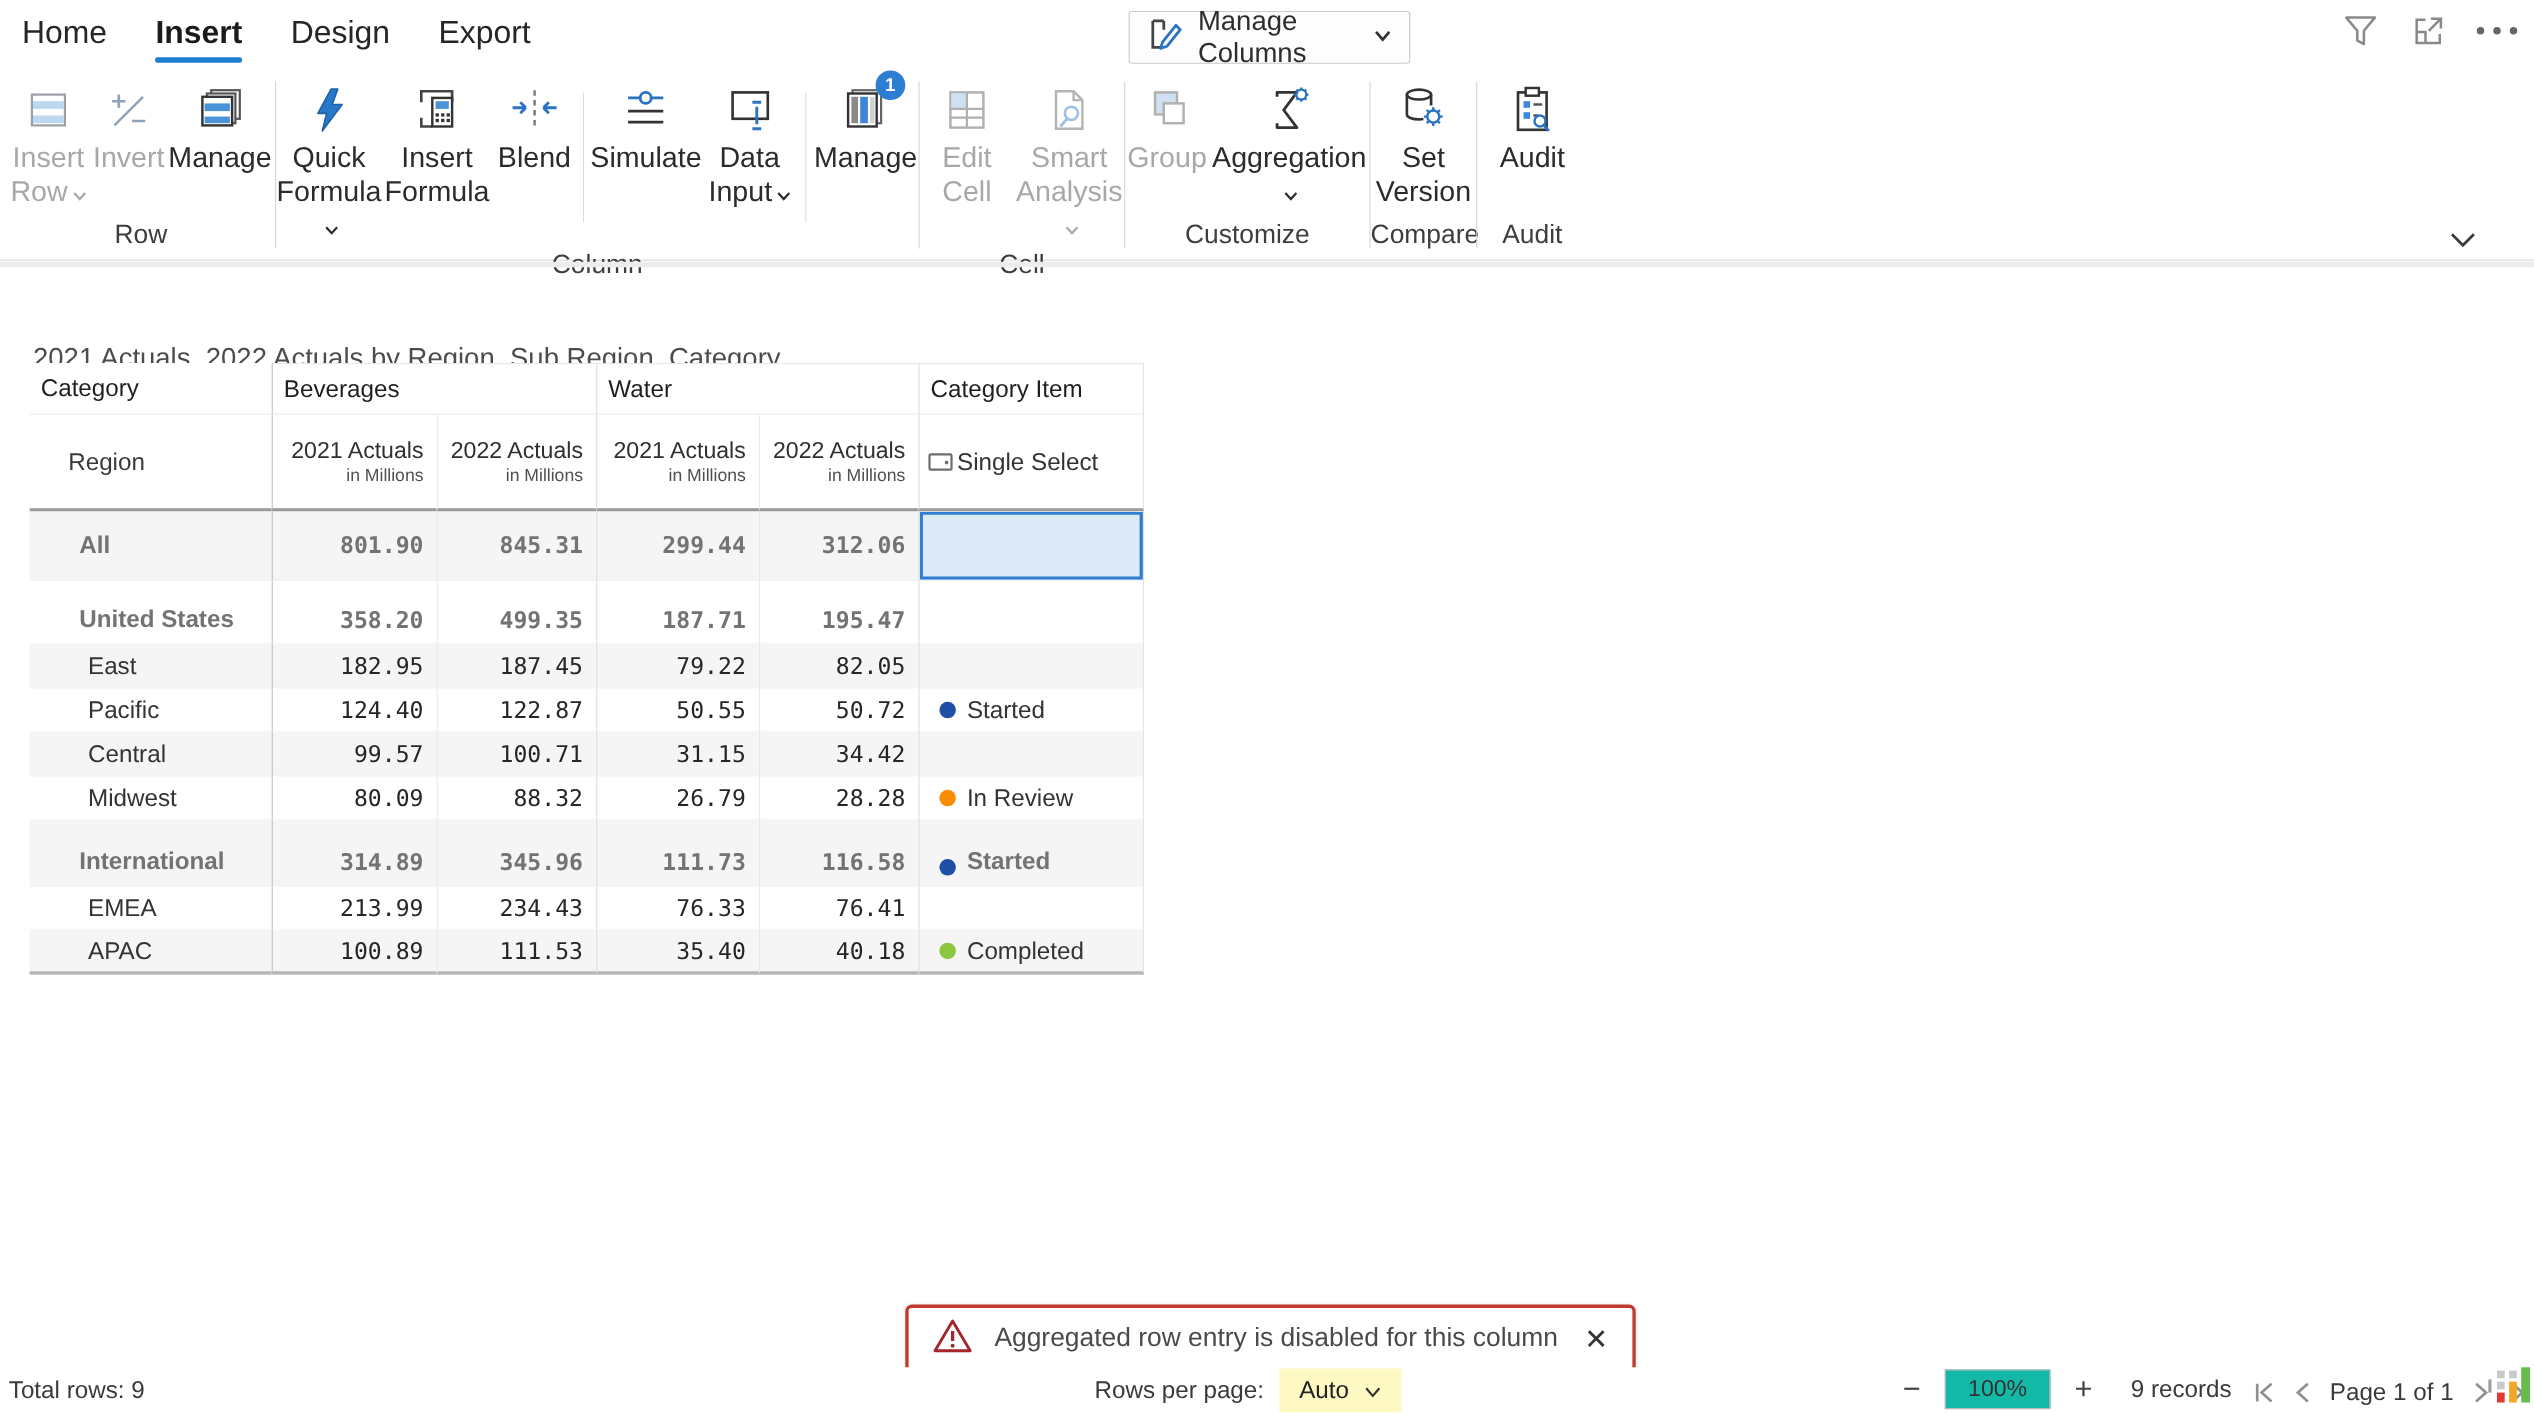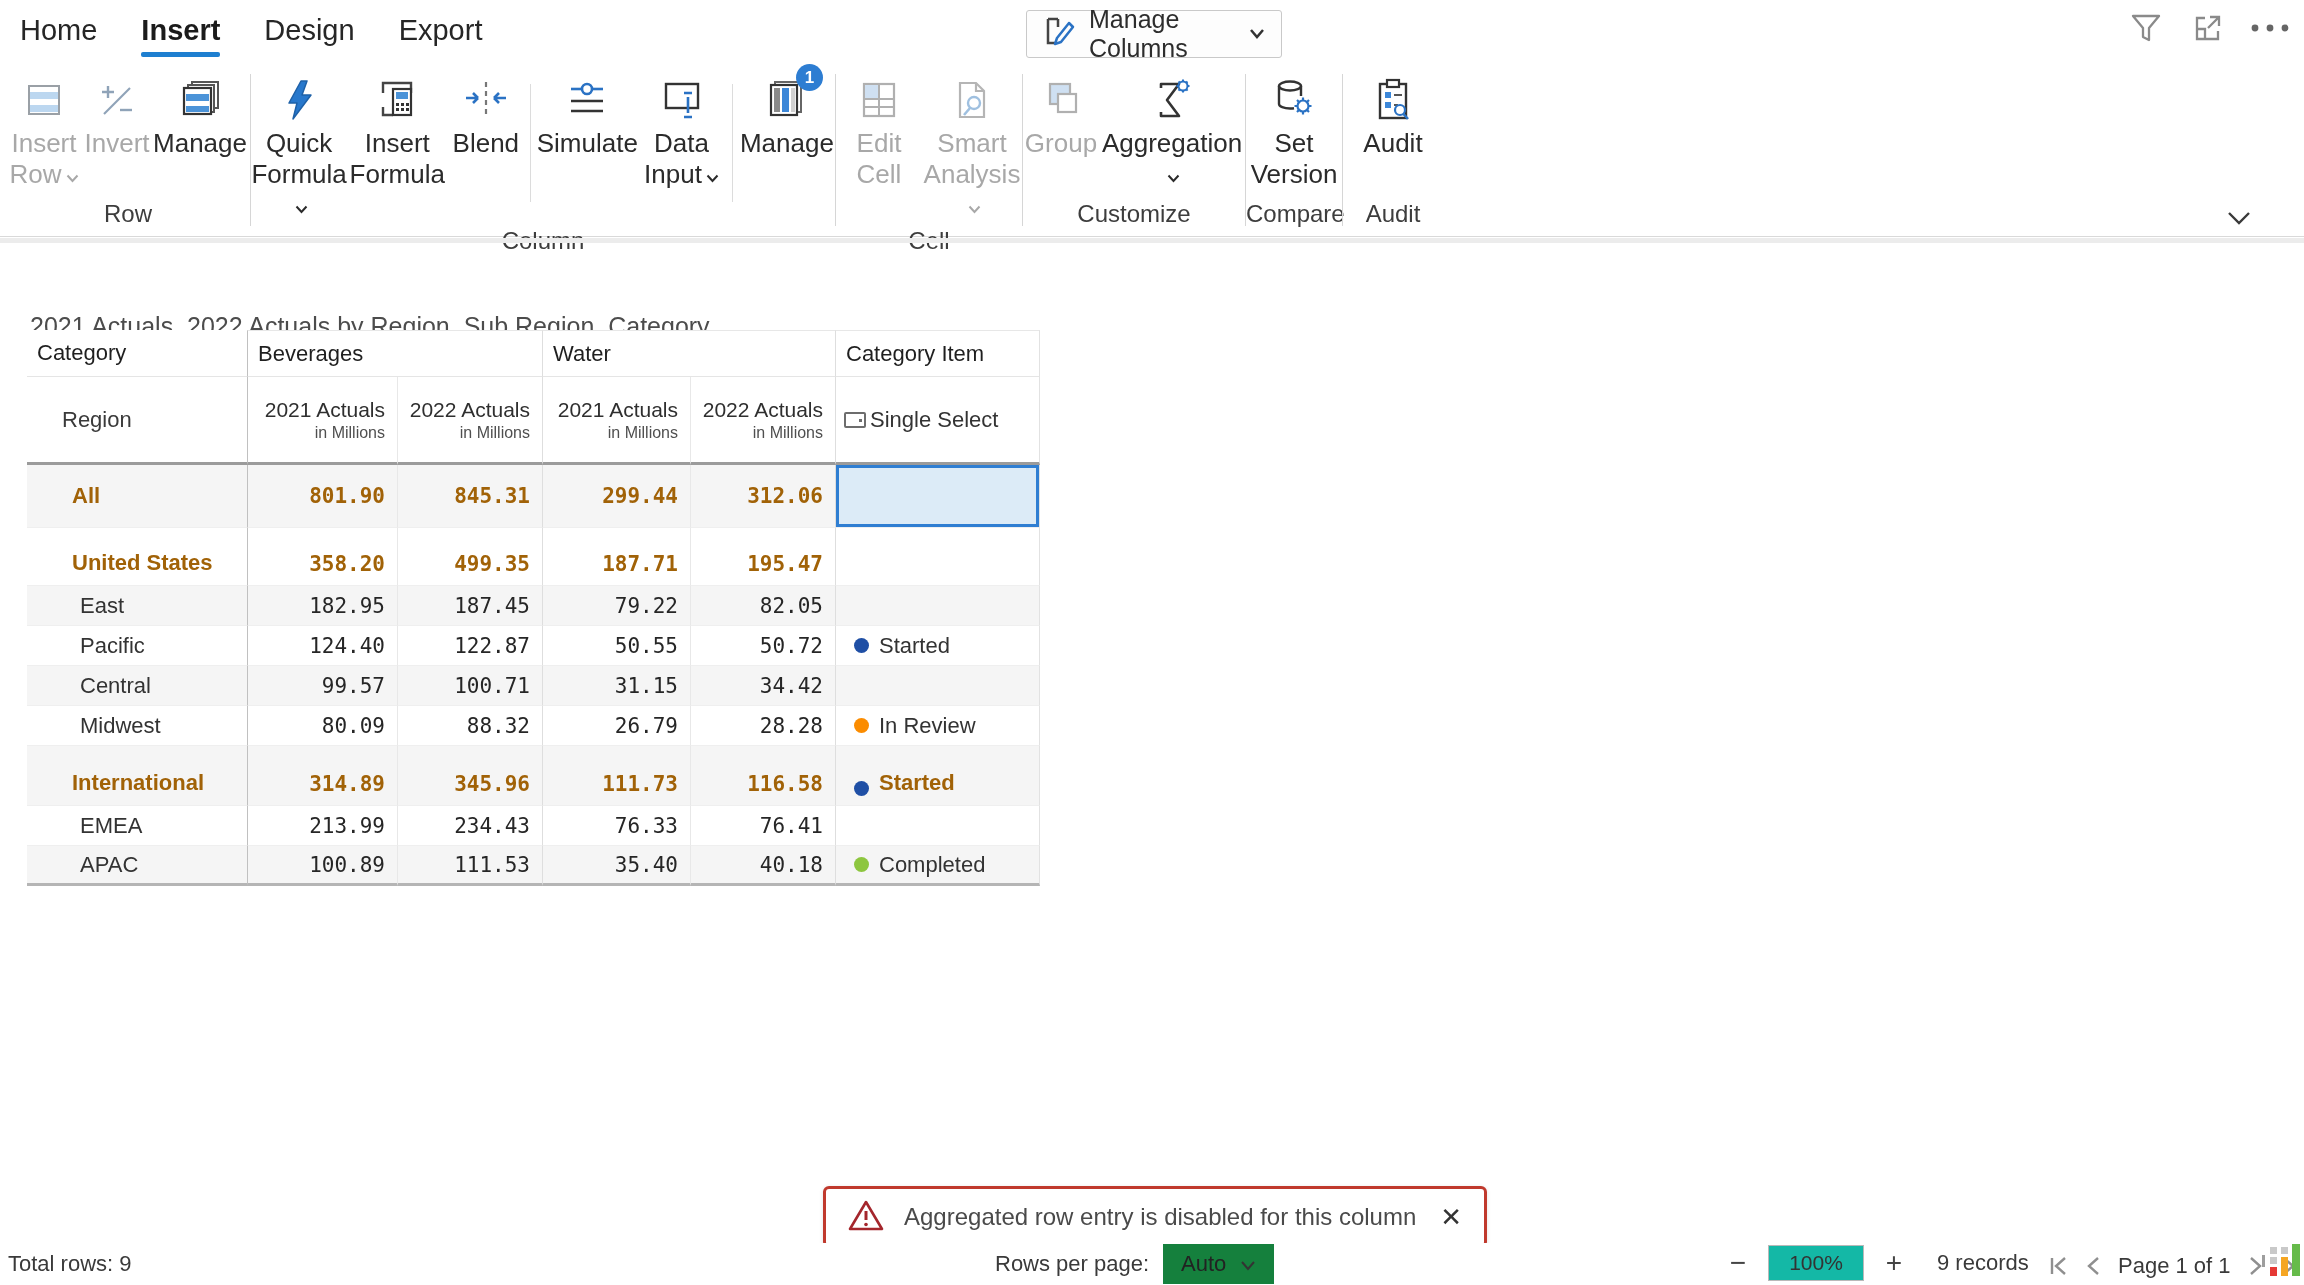--- a/index.html
+++ b/index.html
@@ -59,41 +59,41 @@
   .meas .m1 { font-size:21px; color:#2f2f2f; line-height:26px; }
   .meas .m2 { font-size:16px; color:#4f4f4f; line-height:20px; }
   .h2.itemh { padding-left:8px; gap:2px; }
   .ssicon { width:22px; height:16px; border:2px solid #6d6d6d; border-radius:2px; position:relative; margin-right:2px; flex:0 0 auto; }
   .ssicon::after { content:""; position:absolute; right:2px; top:5px; width:3px; height:3px; background:#6d6d6d; }
 
   .name { padding-left:53px; }
   .num  { justify-content:flex-end; padding-right:12px; font-family:"DejaVu Sans Mono", monospace; font-size:21px; color:#262626; }
   .item { padding-left:18px; border-right:1px solid #e2e2e2; }
   .stripe { background:#f5f5f5; }
-  .boldrow { font-weight:700; color:#a16207; }
+  .boldrow { font-weight:700; color:#737373; }
   .boldrow.name { padding-left:45px; }
   .bot { align-items:flex-end; padding-bottom:9px; }
   .lastrow { border-bottom:3px solid #b5b5b5; }
   .selcell { background:#dcebf7; box-shadow:inset 0 0 0 3px #2f7ed2; }
   .dot { width:15px; height:15px; border-radius:50%; margin-right:10px; flex:0 0 auto; }
   .dot.blue { background:#1f4fa5; } .dot.orange { background:#fb8c00; } .dot.green { background:#8dc63f; }
 
   
   .toast { position:absolute; left:823px; top:1186px; width:664px; height:62px; background:#fff;
            border:3px solid #c0392d; border-radius:6px; display:flex; align-items:center; padding:0 22px; gap:20px;
            box-shadow:0 1px 4px rgba(0,0,0,0.12); }
   .toast .msg { flex:1; font-size:24px; color:#4a4a4a; }
   .toast .x { font-size:26px; color:#333; cursor:default; }
 
   
   .foot { position:absolute; left:0; bottom:0; width:2304px; height:42px; background:#fff; }
   .totalrows { position:absolute; left:8px; bottom:8px; font-size:22px; color:#3a3a3a; }
   .rpp { position:absolute; left:995px; bottom:0; height:42px; display:flex; align-items:center; gap:14px; }
   .rpp .rlab { font-size:22px; color:#3a3a3a; }
-  .rpp .auto { background:#15803d; height:40px; display:flex; align-items:center; gap:10px; padding:0 18px; font-size:22px; color:#222; }
+  .rpp .auto { background:#fef9c3; height:40px; display:flex; align-items:center; gap:10px; padding:0 18px; font-size:22px; color:#222; }
   .zoomctl { position:absolute; left:1724px; bottom:4px; display:flex; align-items:center; gap:16px; }
   .zbtn { font-size:28px; color:#444; width:28px; text-align:center; }
   .zbox { width:96px; height:36px; border:1px solid #b9b9b9; background:#14b8a6; display:flex; align-items:center; justify-content:center; font-size:21px; color:#333; }
   .records { position:absolute; left:1937px; bottom:9px; font-size:22px; color:#3a3a3a; }
   .pager { position:absolute; left:2046px; bottom:4px; display:flex; align-items:center; gap:8px; }
   .pager .pagetxt { font-size:22px; color:#3a3a3a; margin:0 4px; }
   .pbtn { display:flex; align-items:center; justify-content:center; width:26px; height:30px; }
   .brandlogo { position:absolute; right:2px; bottom:2px; }
 </style>
 </head>

